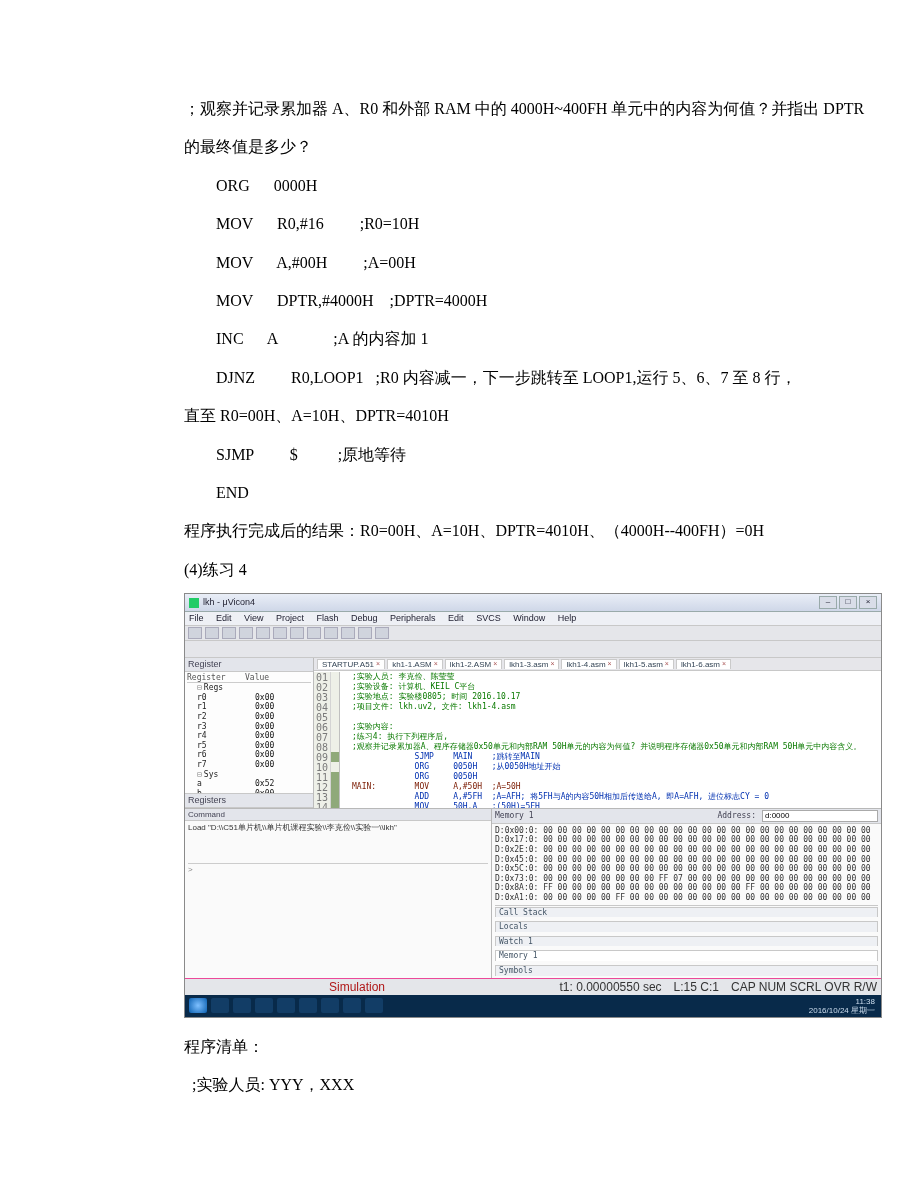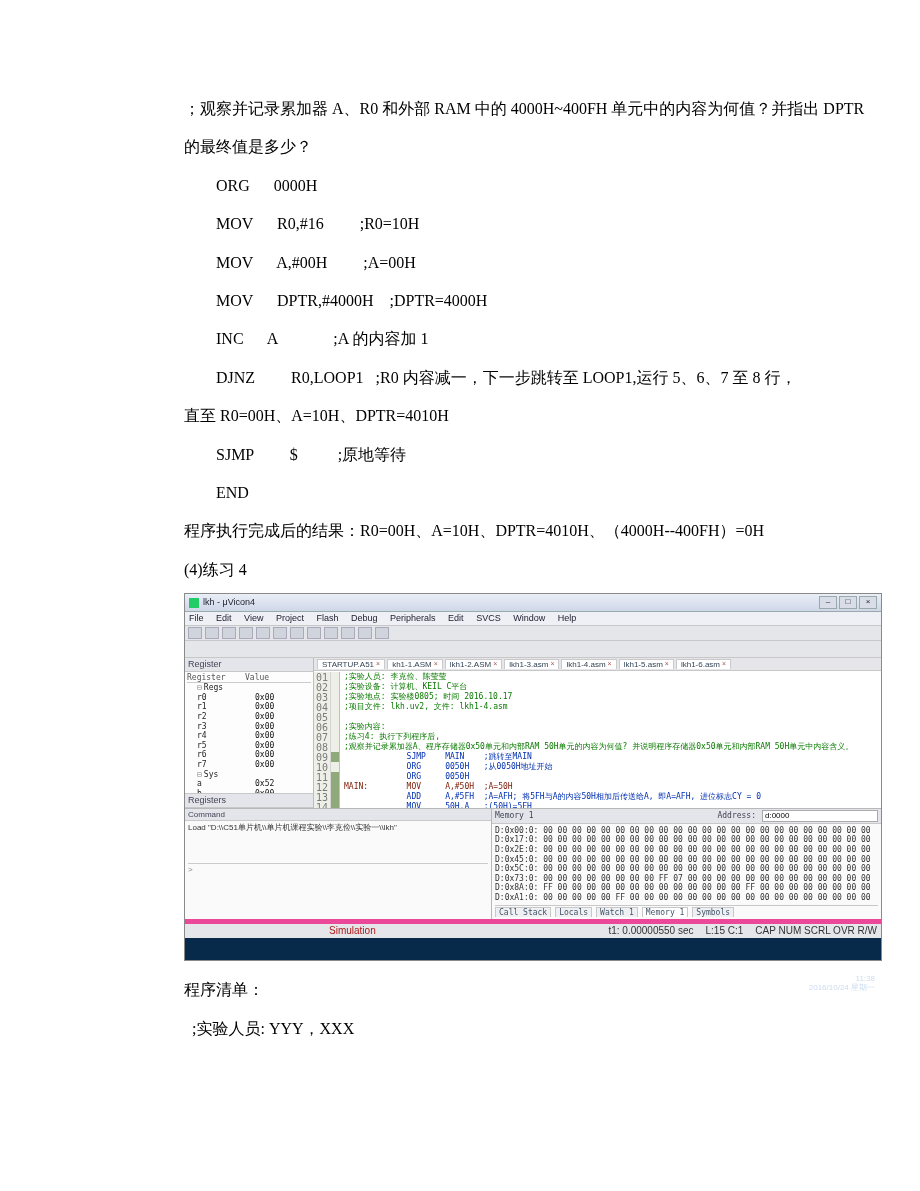--- a/index.html
+++ b/index.html
@@ -73,38 +73,38 @@
   .editor { flex:1; display:flex; flex-direction:column; background:#fff; }
   .tabs { background:#e6e6ea; border-bottom:1px solid #c8c8c8; padding:1px 3px; display:flex; gap:2px; overflow:hidden; }
   .tab { background:#ffffff; border:1px solid #cacaca; border-bottom:none; padding:0 4px; color:#345; font-size:8px; display:flex; align-items:center; gap:2px; }
   .tab.active { background:#fff; }
   .x { color:#a55; font-size:7px; }
   .code { flex:1; font-family:"Consolas","NSimSun",monospace; font-size:8px; white-space:pre; padding:1px 0 1px 0; overflow:hidden; position:relative; }
   .codeline { display:flex; align-items:stretch; height:10px; }
   .gut { width:14px; background:#eef0e8; color:#7a7a7a; text-align:right; padding-right:2px; border-right:1px solid #d4d4d4; font-size:10px; }
   .mark { width:8px; background:#8fa97a; border-right:1px solid #c0c0c0; }
   .mark.none { background:#eef0e8; }
-  .txt { padding-left:4px; }
+  .txt { padding-left:12px; }
   .green { color:#0a7a00; }
   .blue  { color:#0030b0; }
   .red   { color:#7a1a00; }
   .cmdrow { display:flex; border-top:1px solid #b8b8b8; }
   .cmdpane { width:300px; background:#fafafa; border-right:1px solid #b8b8b8; padding:2px 3px; font-family:Liberation Sans, sans-serif; font-size:8px; color:#333; }
   .cmdpane .cmdhdr { background:#e3e5eb; margin:-2px -3px 2px -3px; padding:1px 3px; color:#445; border-bottom:1px solid #c8c8c8;}
   .cmdinput { border-top:1px solid #ccc; padding:1px 0 0 0; color:#888; }
   .mempane { flex:1; background:#fafafa; padding:2px 3px; font-family:Consolas,monospace; font-size:8px; color:#333; }
   .mempane .memhdr { background:#e3e5eb; margin:-2px -3px 2px -3px; padding:1px 3px; color:#445; border-bottom:1px solid #c8c8c8; display:flex; gap:6px; align-items:center;}
   .memhdr input { font-size:8px; height:10px; border:1px solid #aaa; padding:0 2px; }
-  .mtabs { display:flex; gap:4px; border-top:1px solid #c8c8c8; margin-top:2px; padding-top:1px; color:#456; }
+  .mtabs { display:flex; gap:4px; border-top:1px solid #c8c8c8; margin-top:2px; padding-top:1px; color:#456;flex-direction:column; }
   .mtabs span { border:1px solid #c8c8c8; border-bottom:none; padding:0 3px; background:#eef0f4; }
   .mtabs span.act { background:#fff; }
-  .status { background:#e4e6ea; border-top:5px solid #ec4899; padding:1px 4px; display:flex; font-size:10px; color:#333; }
+  .status { background:#e4e6ea; border-top:1px solid #ec4899; padding:1px 4px; display:flex; font-size:12px; color:#333; }
   .status .sim { color:#b01818; margin-left:140px; }
   .status .right { margin-left:auto; display:flex; gap:12px; }
-  .taskbar { background:#082a4a; height:22px; display:flex; align-items:center; padding:0 4px; gap:4px;flex-direction:column; }
+  .taskbar { background:#082a4a; height:22px; display:flex; align-items:center; padding:0 4px; gap:4px; }
   .tico { width:18px; height:15px; background:#123d66; border-radius:2px; }
   .tico.win { background: radial-gradient(circle,#7ec0ff,#0a5fb0); }
   .tclock { margin-left:auto; color:#cde; font-size:8px; text-align:right; line-height:9px; padding-right:2px;}
 </style>
 </head>
 <body>
 
 <div class="page">
 
   <div class="line">；观察并记录累加器 A、R0 和外部 RAM 中的 4000H~400FH 单元中的内容为何值？并指出 DPTR</div>

